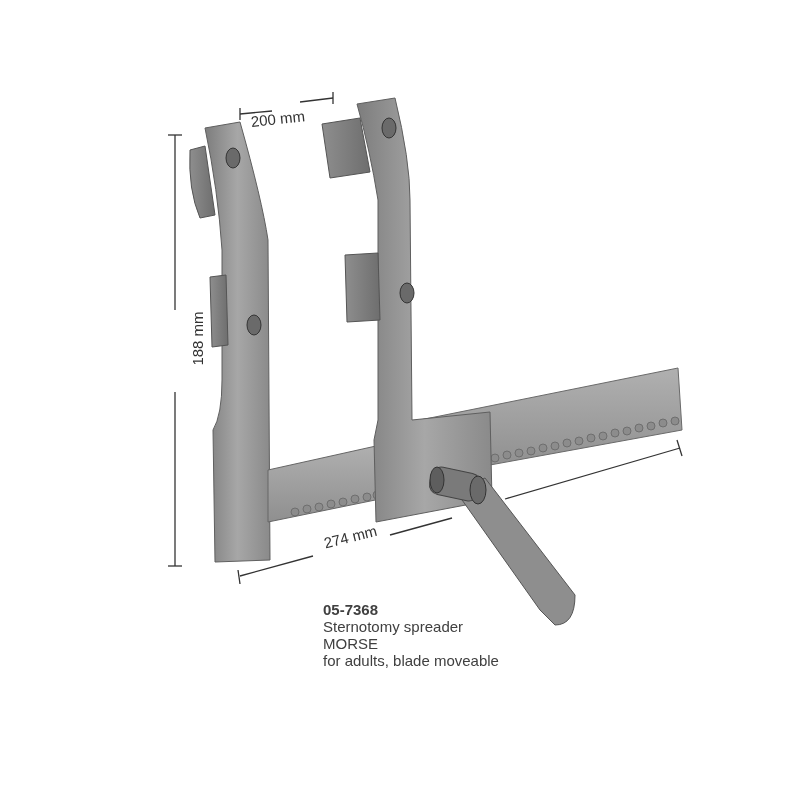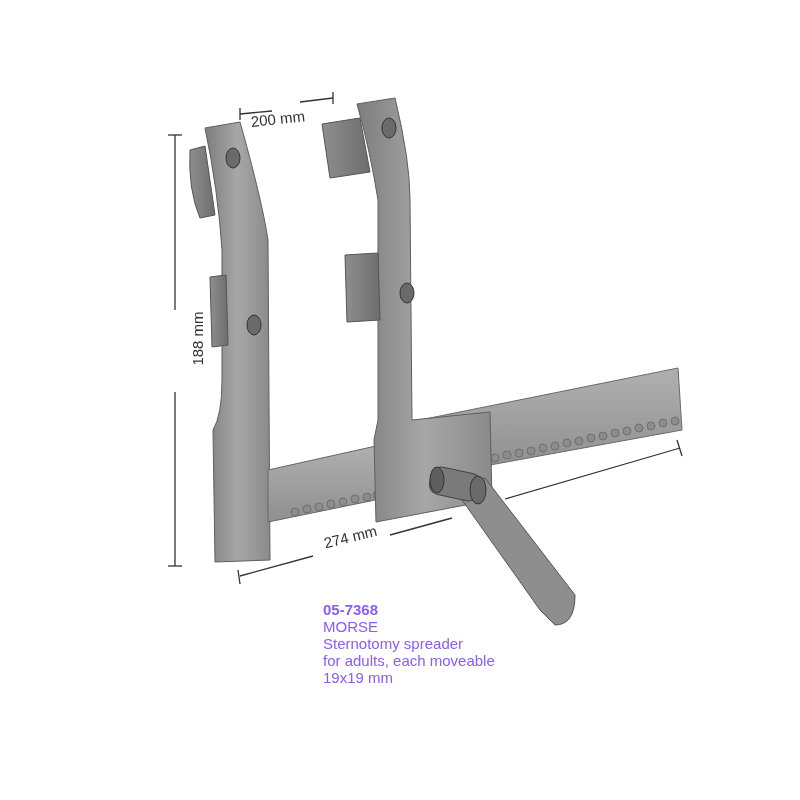--- a/index.html
+++ b/index.html
@@ -4,21 +4,21 @@
 <style>
   html, body { margin: 0; padding: 0; background: #ffffff; }
   body { width: 800px; height: 800px; position: relative; overflow: hidden;
          font-family: "Liberation Sans", sans-serif; }
   #stage { position: absolute; left: 0; top: 0; width: 800px; height: 800px; }
   .dim-label { position: absolute; font-size: 15px; color: #333; white-space: nowrap;
                font-family: "Liberation Sans", sans-serif; }
   #dim-width-top { left: 250px; top: 113px; transform: rotate(-6deg); transform-origin: left top; }
   #dim-height { left: 162px; top: 330px; transform: rotate(-90deg); transform-origin: center center; width: 70px; text-align:center; }
   #dim-length { left: 322px; top: 535px; transform: rotate(-14deg); transform-origin: left top; }
-  #caption { position: absolute; left: 323px; top: 601px; color: #8b5cf6; line-height: 17px; font-size: 15px; }
+  #caption { position: absolute; left: 323px; top: 601px; color: #404040; line-height: 17px; font-size: 15px; }
   #caption .code { font-weight: bold; }
 </style>
 </head>
 <body>
 
 <div id="stage">
   <svg width="800" height="800" viewBox="0 0 800 800">
     <defs>
       <linearGradient id="gArm" x1="0" x2="1" y1="0" y2="0">
         <stop offset="0" stop-color="#7d7d7d"></stop>
@@ -119,18 +119,17 @@
       <ellipse cx="478" cy="490" rx="8" ry="14" fill="#6a6a6a" stroke="#333"></ellipse>
     </g>
   </svg>
 
   <div class="dim-label" id="dim-width-top">200 mm</div>
   <div class="dim-label" id="dim-height">188 mm</div>
   <div class="dim-label" id="dim-length">274 mm</div>
 
   <div id="caption">
     <div class="code">05-7368</div>
+    <div>Sternotomy spreader</div>
     <div>MORSE</div>
-    <div>Sternotomy spreader</div>
-    <div>for adults, each moveable</div>
-    <div>19x19 mm</div>
+    <div>for adults, blade moveable</div>
   </div>
 </div>
 
 </body></html>

